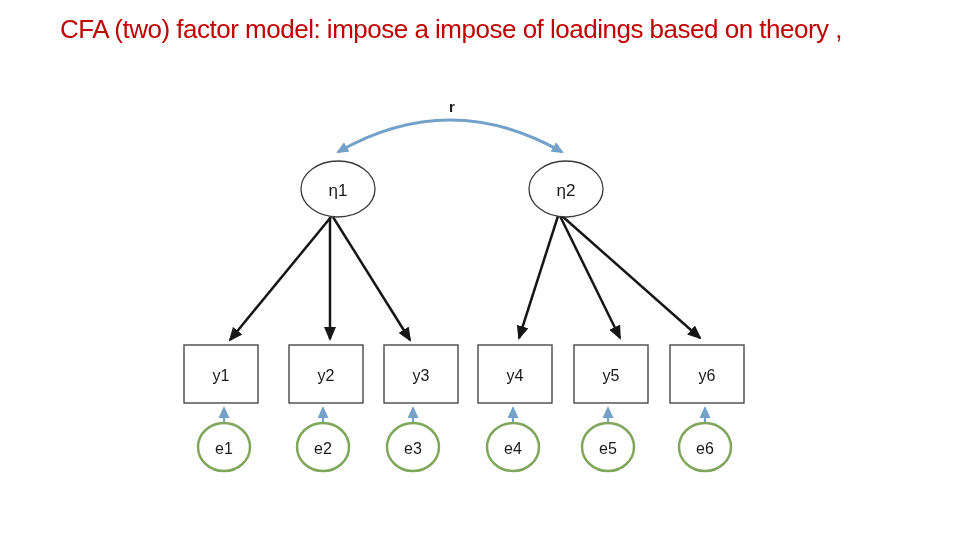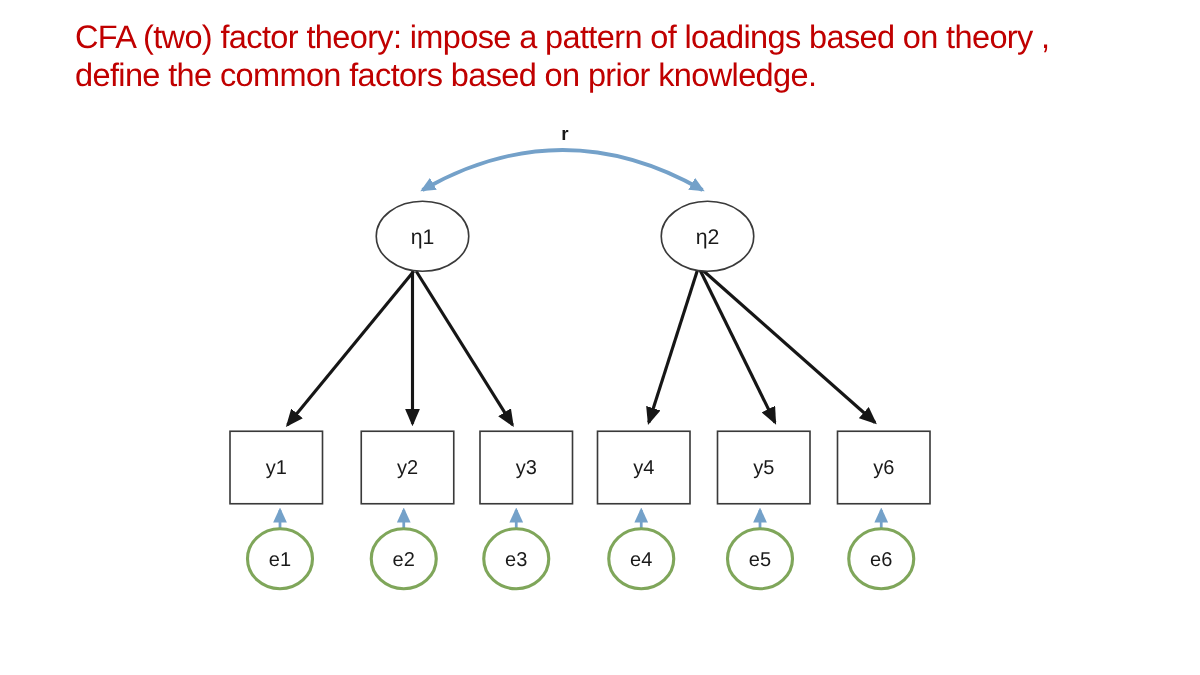--- a/index.html
+++ b/index.html
@@ -41,22 +41,21 @@
   text.node-label { font-size: 16px; }
   text.factor-label { font-size: 17px; }
   text.r-label { font-size: 15px; font-weight: bold; }
 </style>
 </head>
 <body>
 
 <div class="slide">
 
   <div class="title">
-    <div>CFA (two) factor theory: impose a pattern of loadings based on theory ,</div>
-    <div>define the common factors based on prior knowledge.</div>
+    <div>CFA (two) factor model: impose a impose of loadings based on theory ,</div>
   </div>
 
   <svg class="diagram" viewBox="0 0 960 540">
     <defs>
       <marker id="ah-black" markerUnits="userSpaceOnUse" markerWidth="14" markerHeight="12" refX="12" refY="6" orient="auto">
         <path d="M0,0 L14,6 L0,12 z" fill="#161616"></path>
       </marker>
       <marker id="ah-blue" markerUnits="userSpaceOnUse" markerWidth="12" markerHeight="11" refX="10" refY="5.5" orient="auto-start-reverse">
         <path d="M0,0 L12,5.5 L0,11 z" fill="#74a1c9"></path>
       </marker>

